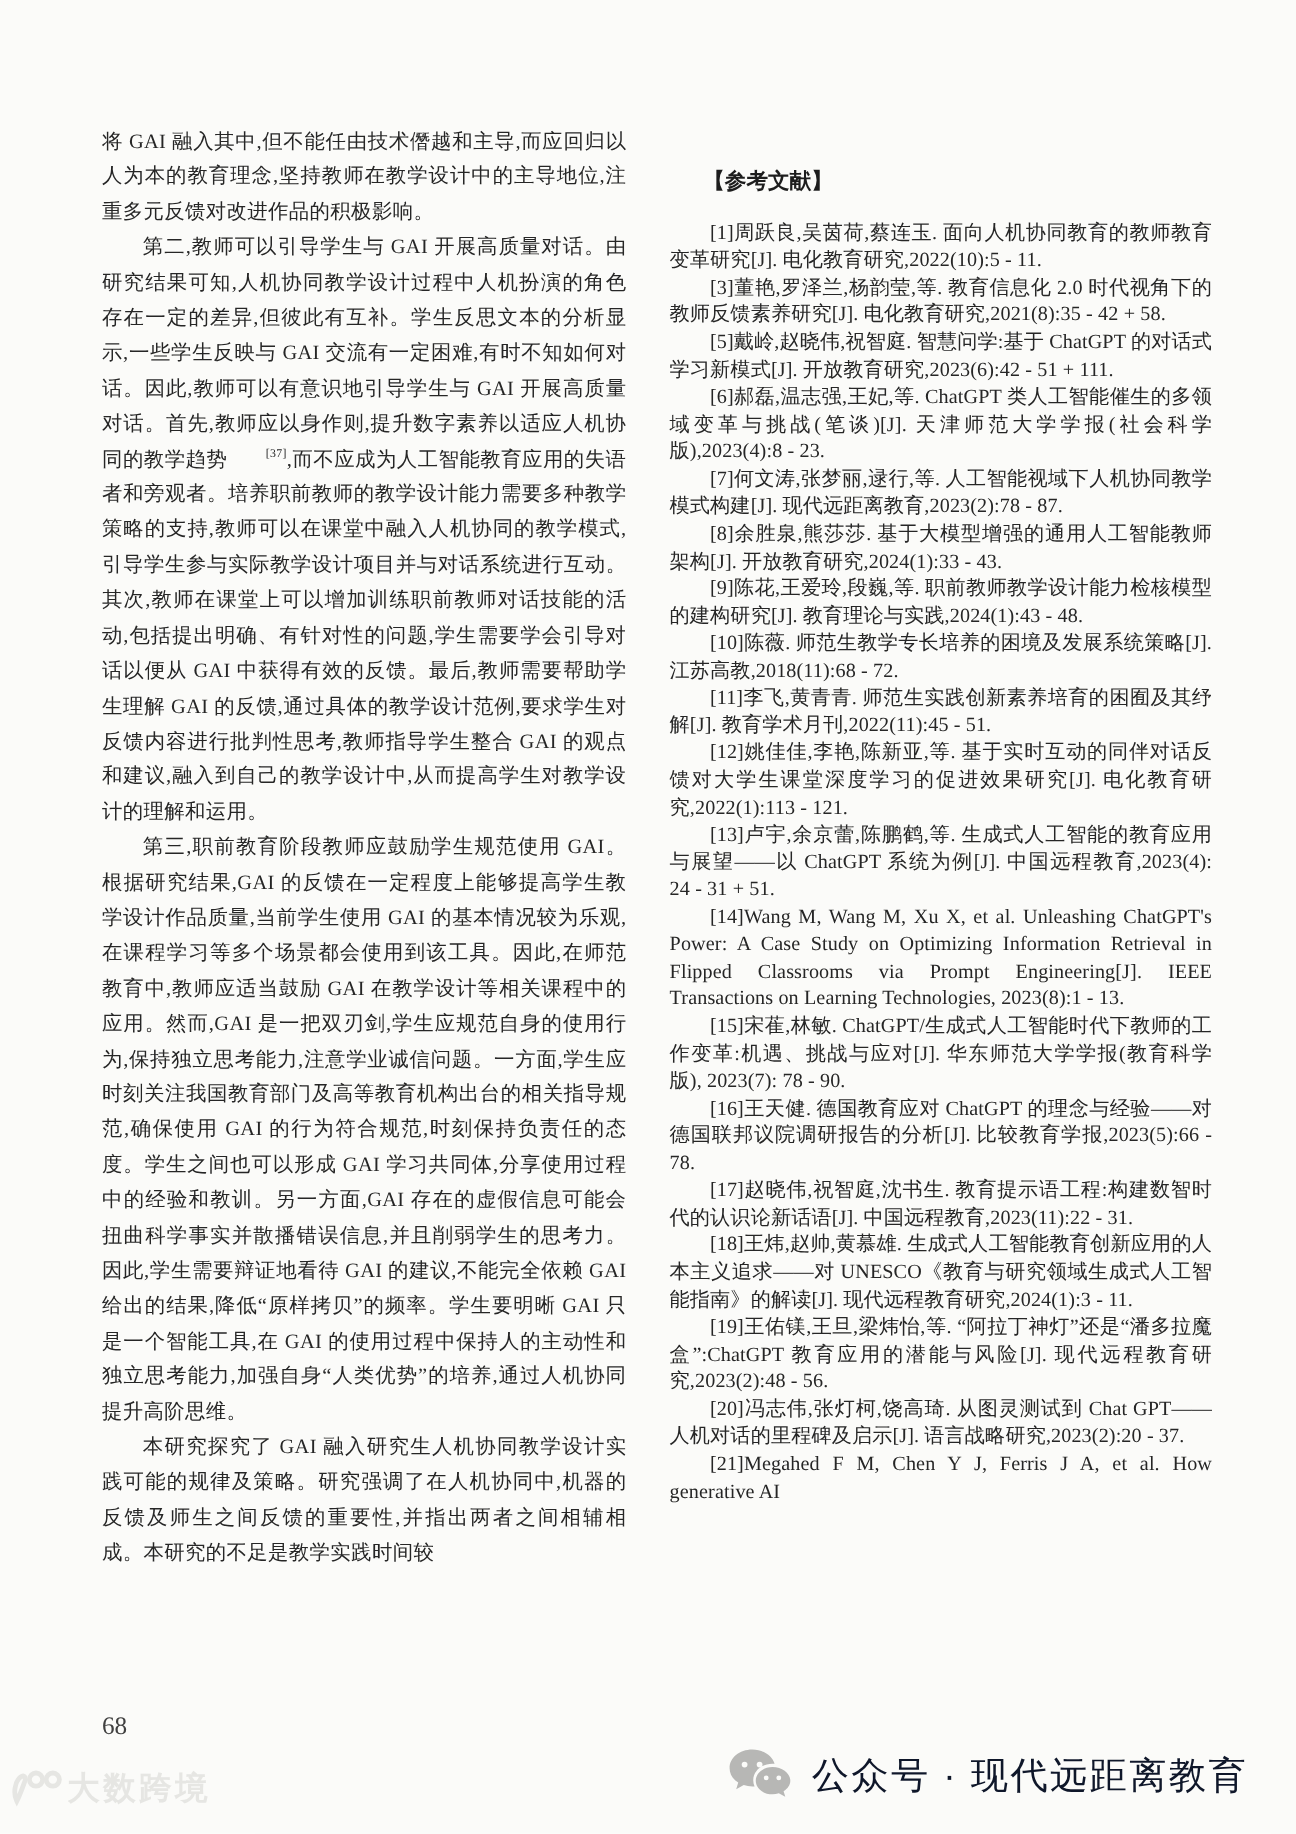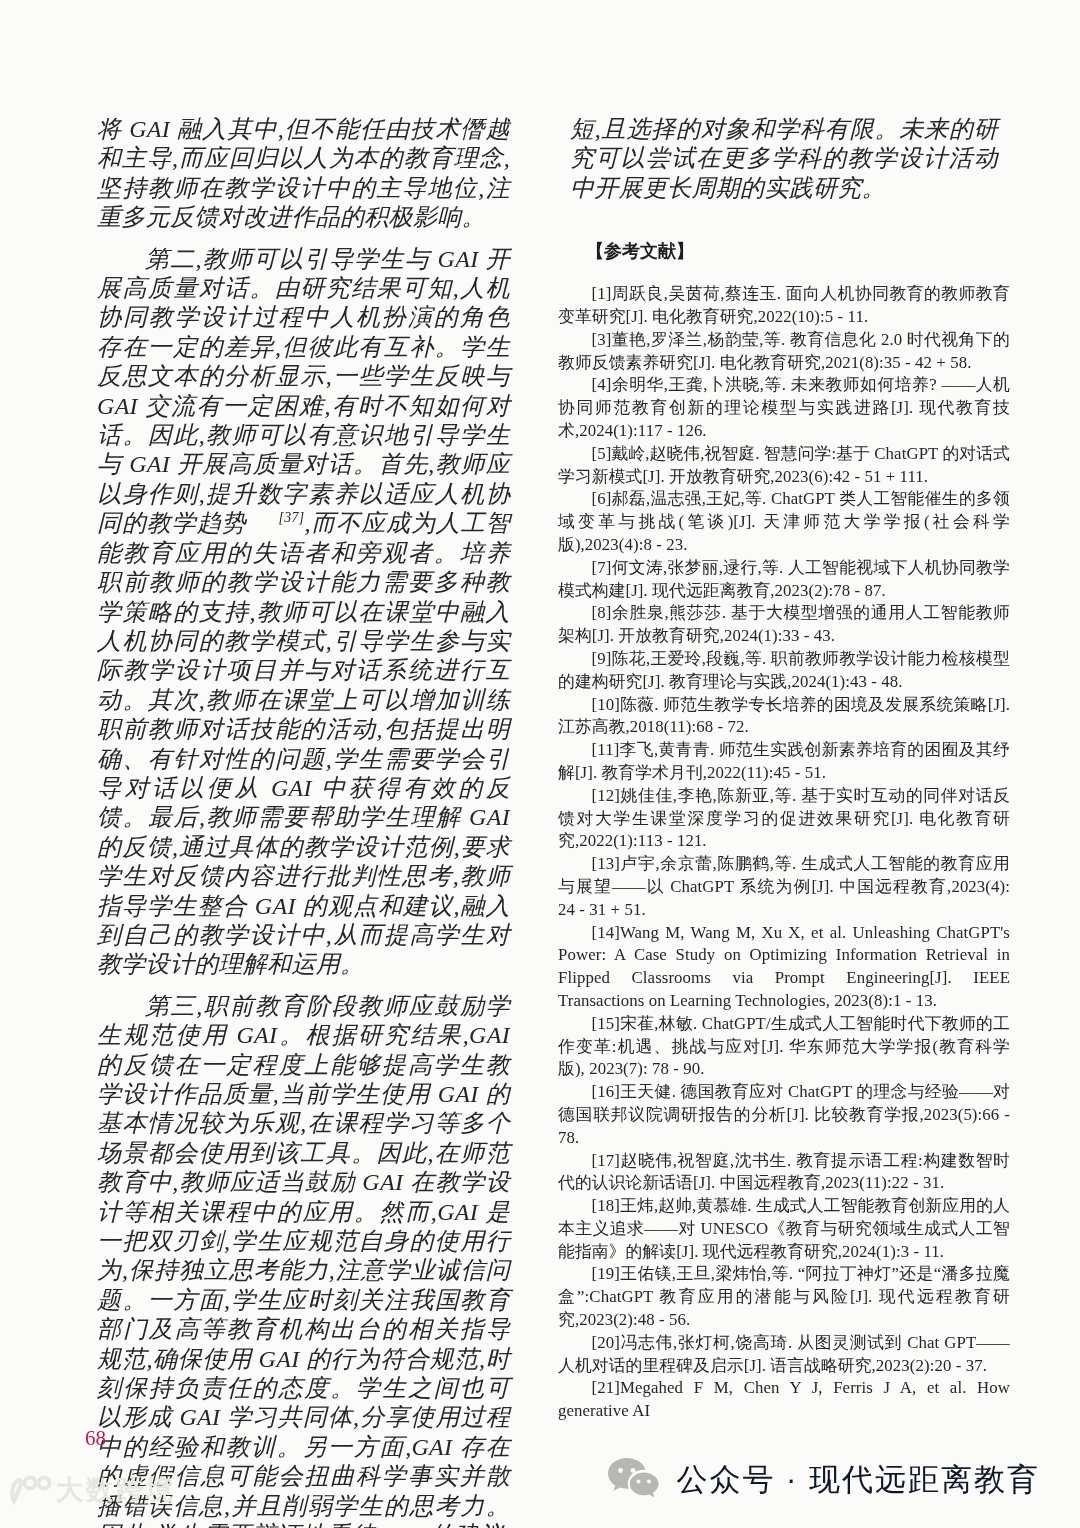--- a/index.html
+++ b/index.html
@@ -11,26 +11,25 @@
     font-family:"Liberation Serif","DejaVu Serif",serif;
     overflow:hidden;
   }
   .columns{
     position:absolute;top:103px;left:85px;
     display:flex;gap:36px;
   }
   .col-left{width:437px;}
   .col-right{width:452px;}
   p.body-para{
-    margin:12px;
-    font-size:24px;
+    margin:0;
+    font-size:17px;
     line-height:29.4px;
     text-align:justify;
     letter-spacing:0.3px;
-    font-style:italic;
   }
   p.body-para.indent{text-indent:2em;}
   sup.ref-mark{font-size:0.58em;line-height:0;padding-left:32px;}
   .ref-heading{
     margin:36px 0 20px 0;
     padding-left:28px;
     font-family:Liberation Sans, sans-serif;
     font-weight:bold;
     font-size:18px;
     color:#1d1d1d;
@@ -38,21 +37,21 @@
   .ref-list p.ref-item{
     margin:0;
     font-size:16.8px;
     line-height:22.8px;
     text-align:justify;
     text-indent:2em;
     letter-spacing:0.1px;
   }
   .page-number{
     position:absolute;left:85px;top:1426px;
-    font-size:21px;color:#be185d;
+    font-size:21px;color:#404040;
     font-family:"Liberation Serif","DejaVu Serif",serif;
     text-align:right;
   }
   .wechat-watermark{
     position:absolute;top:1456px;right:40px;
     display:flex;align-items:center;gap:14px;
     color:#0f172a;
     font-family:"Liberation Sans","DejaVu Sans",sans-serif;
     font-size:31px;
     letter-spacing:2px;
@@ -75,28 +74,24 @@
 <div class="page">
 
   <div class="columns">
     <div class="col-left">
         <p class="body-para">将 GAI 融入其中,但不能任由技术僭越和主导,而应回归以人为本的教育理念,坚持教师在教学设计中的主导地位,注重多元反馈对改进作品的积极影响。</p>
         <p class="body-para indent">第二,教师可以引导学生与 GAI 开展高质量对话。由研究结果可知,人机协同教学设计过程中人机扮演的角色存在一定的差异,但彼此有互补。学生反思文本的分析显示,一些学生反映与 GAI 交流有一定困难,有时不知如何对话。因此,教师可以有意识地引导学生与 GAI 开展高质量对话。首先,教师应以身作则,提升数字素养以适应人机协同的教学趋势<sup class="ref-mark">[37]</sup>,而不应成为人工智能教育应用的失语者和旁观者。培养职前教师的教学设计能力需要多种教学策略的支持,教师可以在课堂中融入人机协同的教学模式,引导学生参与实际教学设计项目并与对话系统进行互动。其次,教师在课堂上可以增加训练职前教师对话技能的活动,包括提出明确、有针对性的问题,学生需要学会引导对话以便从 GAI 中获得有效的反馈。最后,教师需要帮助学生理解 GAI 的反馈,通过具体的教学设计范例,要求学生对反馈内容进行批判性思考,教师指导学生整合 GAI 的观点和建议,融入到自己的教学设计中,从而提高学生对教学设计的理解和运用。</p>
         <p class="body-para indent">第三,职前教育阶段教师应鼓励学生规范使用 GAI。根据研究结果,GAI 的反馈在一定程度上能够提高学生教学设计作品质量,当前学生使用 GAI 的基本情况较为乐观,在课程学习等多个场景都会使用到该工具。因此,在师范教育中,教师应适当鼓励 GAI 在教学设计等相关课程中的应用。然而,GAI 是一把双刃剑,学生应规范自身的使用行为,保持独立思考能力,注意学业诚信问题。一方面,学生应时刻关注我国教育部门及高等教育机构出台的相关指导规范,确保使用 GAI 的行为符合规范,时刻保持负责任的态度。学生之间也可以形成 GAI 学习共同体,分享使用过程中的经验和教训。另一方面,GAI 存在的虚假信息可能会扭曲科学事实并散播错误信息,并且削弱学生的思考力。因此,学生需要辩证地看待 GAI 的建议,不能完全依赖 GAI 给出的结果,降低“原样拷贝”的频率。学生要明晰 GAI 只是一个智能工具,在 GAI 的使用过程中保持人的主动性和独立思考能力,加强自身“人类优势”的培养,通过人机协同提升高阶思维。</p>
         <p class="body-para indent">本研究探究了 GAI 融入研究生人机协同教学设计实践可能的规律及策略。研究强调了在人机协同中,机器的反馈及师生之间反馈的重要性,并指出两者之间相辅相成。本研究的不足是教学实践时间较</p>
       </div>
     <div class="col-right">
-      <div>
-          <p class="body-para">短,且选择的对象和学科有限。未来的研究可以尝试在更多学科的教学设计活动中开展更长周期的实践研究。</p>
-        </div>
       <h3 class="ref-heading">【参考文献】</h3>
       <div class="ref-list">
           <p class="ref-item">[1]周跃良,吴茵荷,蔡连玉. 面向人机协同教育的教师教育变革研究[J]. 电化教育研究,2022(10):5 - 11.</p>
           <p class="ref-item">[3]董艳,罗泽兰,杨韵莹,等. 教育信息化 2.0 时代视角下的教师反馈素养研究[J]. 电化教育研究,2021(8):35 - 42 + 58.</p>
-          <p class="ref-item">[4]余明华,王龚,卜洪晓,等. 未来教师如何培养? ——人机协同师范教育创新的理论模型与实践进路[J]. 现代教育技术,2024(1):117 - 126.</p>
           <p class="ref-item">[5]戴岭,赵晓伟,祝智庭. 智慧问学:基于 ChatGPT 的对话式学习新模式[J]. 开放教育研究,2023(6):42 - 51 + 111.</p>
           <p class="ref-item">[6]郝磊,温志强,王妃,等. ChatGPT 类人工智能催生的多领域变革与挑战(笔谈)[J]. 天津师范大学学报(社会科学版),2023(4):8 - 23.</p>
           <p class="ref-item">[7]何文涛,张梦丽,逯行,等. 人工智能视域下人机协同教学模式构建[J]. 现代远距离教育,2023(2):78 - 87.</p>
           <p class="ref-item">[8]余胜泉,熊莎莎. 基于大模型增强的通用人工智能教师架构[J]. 开放教育研究,2024(1):33 - 43.</p>
           <p class="ref-item">[9]陈花,王爱玲,段巍,等. 职前教师教学设计能力检核模型的建构研究[J]. 教育理论与实践,2024(1):43 - 48.</p>
           <p class="ref-item">[10]陈薇. 师范生教学专长培养的困境及发展系统策略[J]. 江苏高教,2018(11):68 - 72.</p>
           <p class="ref-item">[11]李飞,黄青青. 师范生实践创新素养培育的困囿及其纾解[J]. 教育学术月刊,2022(11):45 - 51.</p>
           <p class="ref-item">[12]姚佳佳,李艳,陈新亚,等. 基于实时互动的同伴对话反馈对大学生课堂深度学习的促进效果研究[J]. 电化教育研究,2022(1):113 - 121.</p>
           <p class="ref-item">[13]卢宇,余京蕾,陈鹏鹤,等. 生成式人工智能的教育应用与展望——以 ChatGPT 系统为例[J]. 中国远程教育,2023(4): 24 - 31 + 51.</p>
           <p class="ref-item">[14]Wang M, Wang M, Xu X, et al. Unleashing ChatGPT's Power: A Case Study on Optimizing Information Retrieval in Flipped Classrooms via Prompt Engineering[J]. IEEE Transactions on Learning Technologies, 2023(8):1 - 13.</p>

